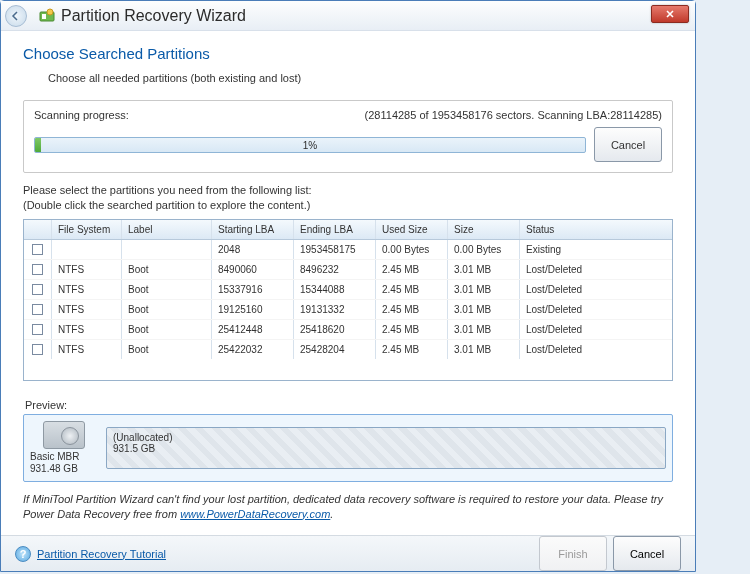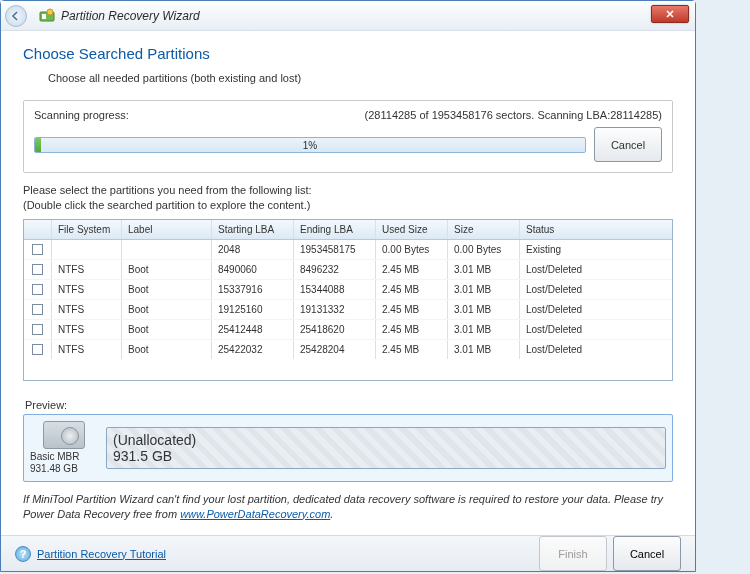--- a/index.html
+++ b/index.html
@@ -2,21 +2,21 @@
 <html><head>
   <meta charset="utf-8">
   <style>
     * { box-sizing: border-box; font-family: "Segoe UI", Tahoma, sans-serif; }
     body { margin: 0; background: #e6eef6; width: 750px; height: 574px; overflow: hidden; }
     .window { width: 696px; height: 572px; background: #fff; border: 1px solid #4a7db8; border-radius: 4px 4px 0 0; position: relative; }
     .titlebar { height: 30px; background: linear-gradient(#fdfefe,#e8eef5); border-bottom: 1px solid #d8e0ea; display:flex; align-items:center; padding: 0 4px; }
     .back-btn { width:22px; height:22px; border-radius:50%; background: radial-gradient(#f0f6fb,#c6d9ea); border:1px solid #a7bdd4; display:flex; align-items:center; justify-content:center; margin-right:6px; }
     .back-btn svg { width:10px; height:10px; }
     .title-icon { width:16px; height:16px; margin: 0 6px; }
-    .title-text { font-size:12px; color:#2b2b2b;font-style:italic; }
+    .title-text { font-size:16px; color:#2b2b2b; }
     .close-btn { position:absolute; right:6px; top:4px; width:38px; height:18px; background: linear-gradient(#e67a6c,#c0392b); border:1px solid #8c2b20; border-radius:2px; display:flex; align-items:center; justify-content:center; box-shadow: 0 0 2px rgba(0,0,0,.3); }
     .close-btn svg { width:10px; height:10px; }
     .content { padding: 14px 22px 10px 22px; font-size:11px; color:#333; }
     h1.heading { font-size:15px; color:#0a5aa8; font-weight:normal; margin:0 0 10px 0; }
     .subtext { font-size:11px; margin-bottom:16px;margin-left:25px; }
     .scanbox { border:1px solid #c9c9c9; border-radius:2px; padding:8px 10px 10px 10px; background:#fff; margin-bottom:10px; }
     .scanrow1 { display:flex; justify-content:space-between; font-size:11px; margin-bottom:6px; }
     .progressrow { display:flex; align-items:center; gap:8px; }
     .progressbar { flex:1; height:16px; background: linear-gradient(#eaf3fa,#d8e8f5); border:1px solid #8fb5d6; border-radius:2px; position:relative; overflow:hidden; }
     .progressfill { position:absolute; left:0; top:0; bottom:0; width:1%; background: linear-gradient(#7fc867,#4faa3a); }
@@ -38,21 +38,21 @@
     .col-status { flex:1; }
     .tbody { min-height:140px; background:#fff; }
     .tr { display:flex; border-bottom:1px solid #f4f4f4; }
     .tbody .tr:last-child { border-bottom:none; }
     .chk { width:11px; height:11px; border:1px solid #7a8aa0; background:#fff; }
     .previewlbl { font-size:11px; margin:18px 0 3px 2px; }
     .previewbox { border:1px solid #7faee0; border-radius:2px; padding:6px; display:flex; gap:8px; align-items:center; background:#eef6fd; }
     .diskcard { width:68px; text-align:left; font-size:10px; line-height:1.2; }
     .disk-icon { width:42px; height:28px; margin:0 auto 2px; background: linear-gradient(#d8dee3,#b9c2ca); border:1px solid #8e99a3; border-radius:3px; position:relative; }
     .disk-icon::after { content:""; position:absolute; right:5px; top:5px; width:16px; height:16px; border-radius:50%; background: radial-gradient(#eef1f4,#aeb7bf); border:1px solid #8b949d; }
-    .partition { flex:1; height:42px; border:1px solid #8aa7c4; border-radius:2px; background: repeating-linear-gradient(45deg,#e9eef3,#e9eef3 6px,#dfe5eb 6px,#dfe5eb 12px); padding:4px 6px; font-size:14px; color:#333; }
+    .partition { flex:1; height:42px; border:1px solid #8aa7c4; border-radius:2px; background: repeating-linear-gradient(45deg,#e9eef3,#e9eef3 6px,#dfe5eb 6px,#dfe5eb 12px); padding:4px 6px; font-size:10px; color:#333; }
     .note { font-size:11px; margin-top:10px; line-height:1.35;font-style:italic; }
     .note a { color:#0a5aa8; text-decoration:underline; }
     .footer { position:absolute; left:0; right:0; bottom:0; height:36px; border-top:1px solid #d4dbe2; background: linear-gradient(#f4f7fa,#e6ecf2); display:flex; align-items:center; padding:0 14px; gap:6px; }
     .help { display:flex; align-items:center; gap:6px; font-size:11px; }
     .help-icon { width:16px; height:16px; border-radius:50%; background: radial-gradient(#bfe4fb,#5aa8e0); display:flex; align-items:center; justify-content:center; color:#fff; font-weight:bold; font-size:11px; border:1px solid #4a8cc2; }
     .help a { color:#0a5aa8; text-decoration:underline; }
     .spacer { flex:1; }
   </style>
 </head>
 <body>

